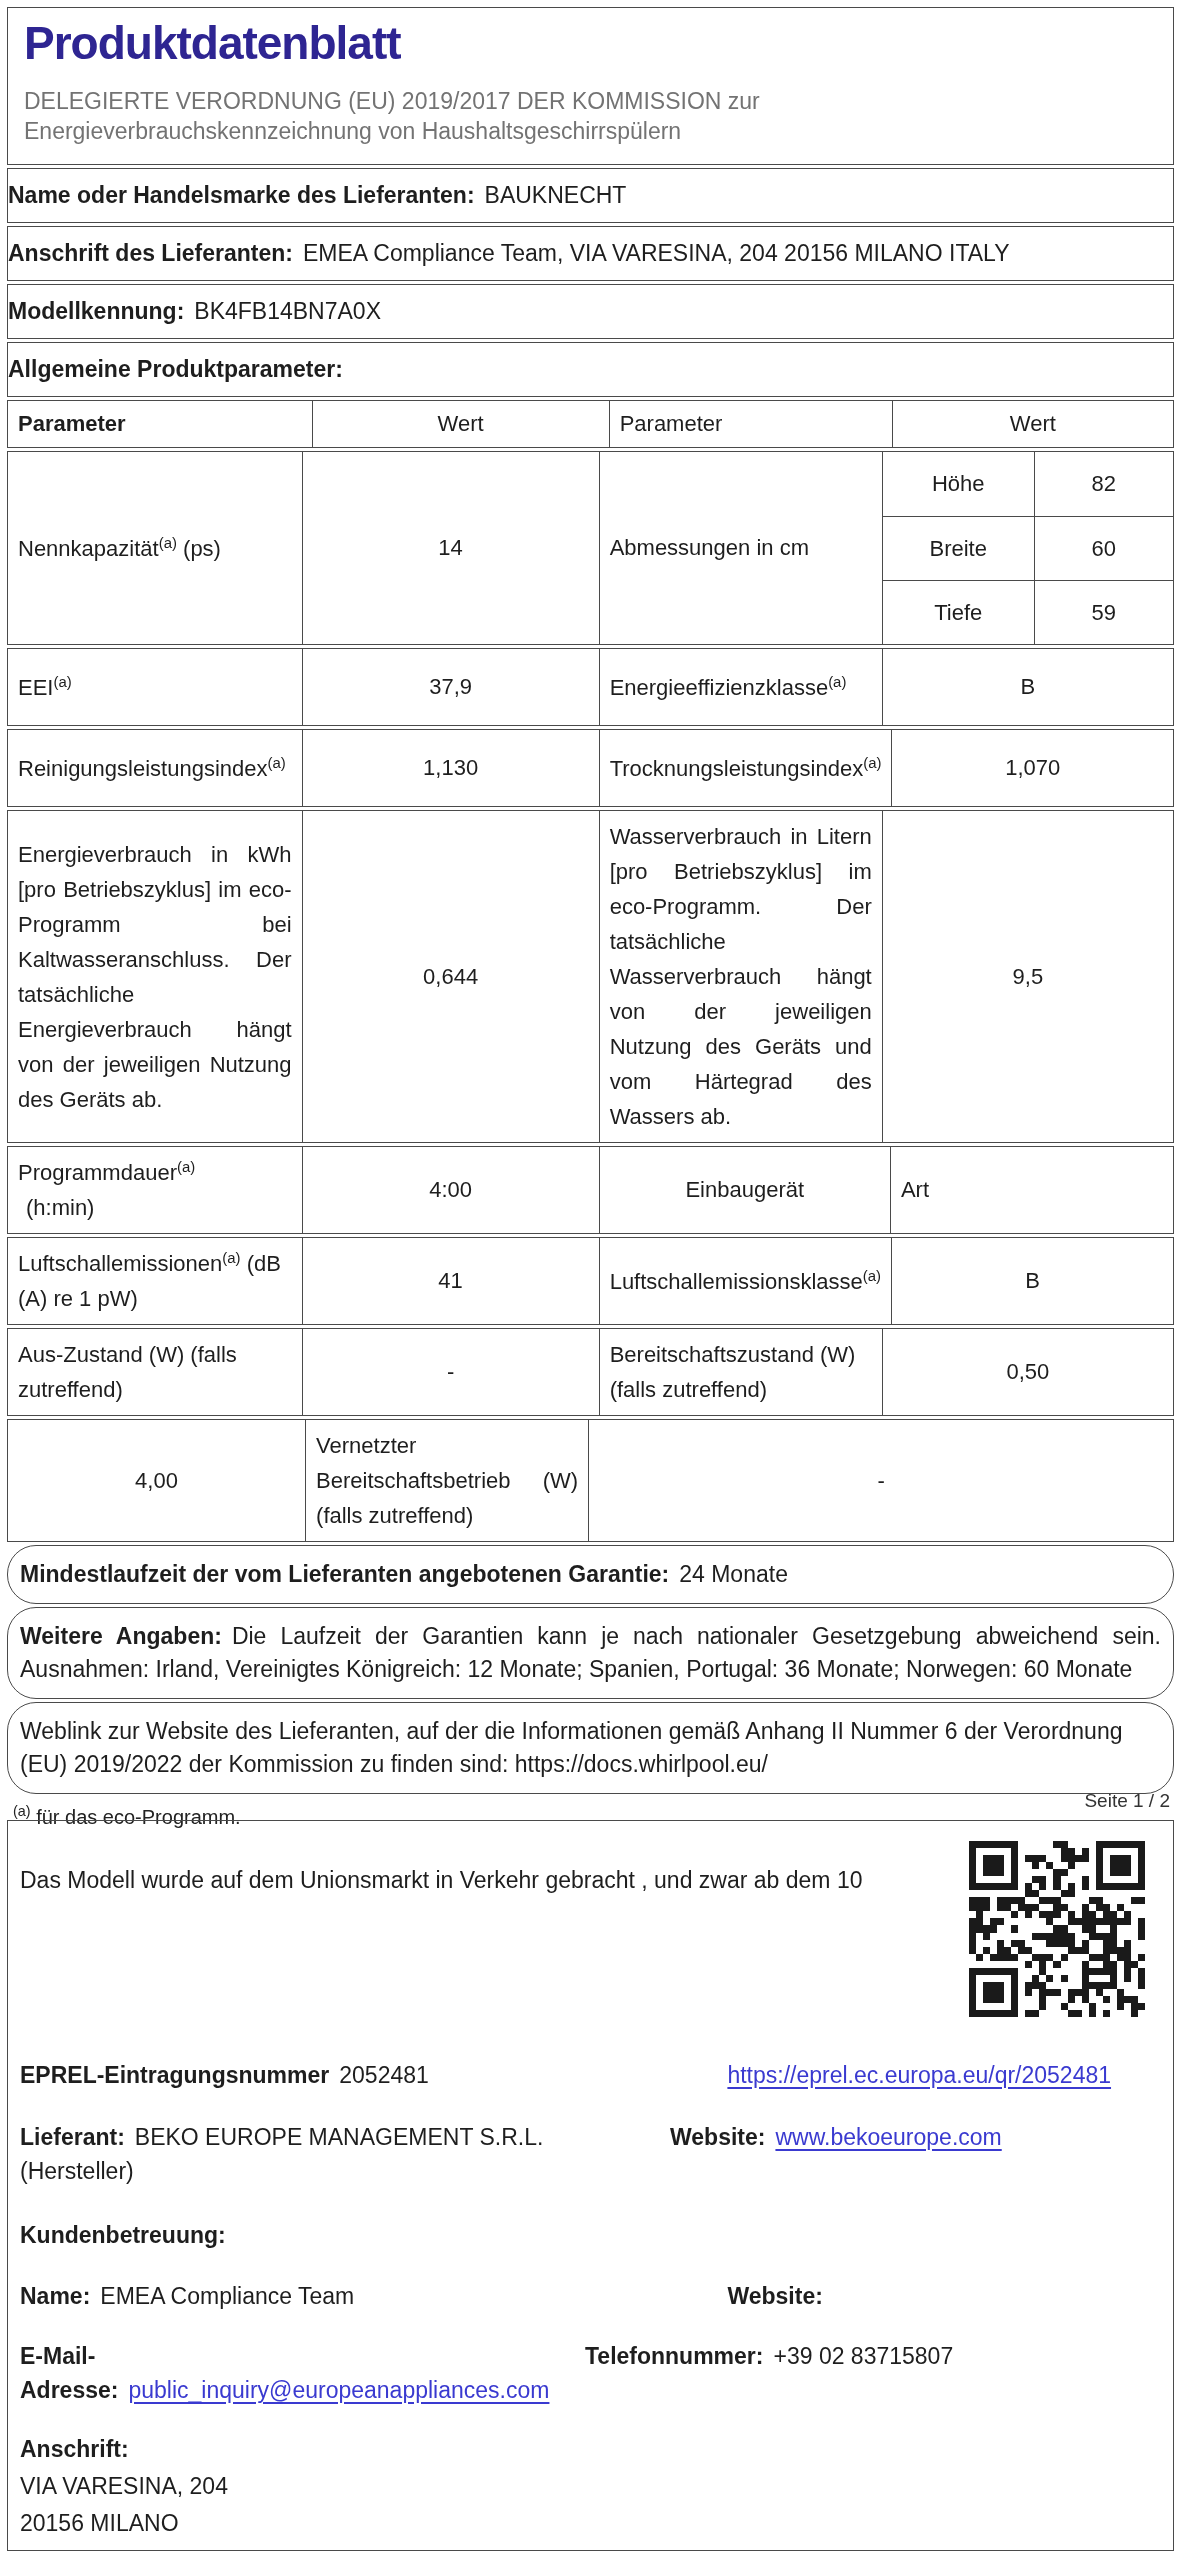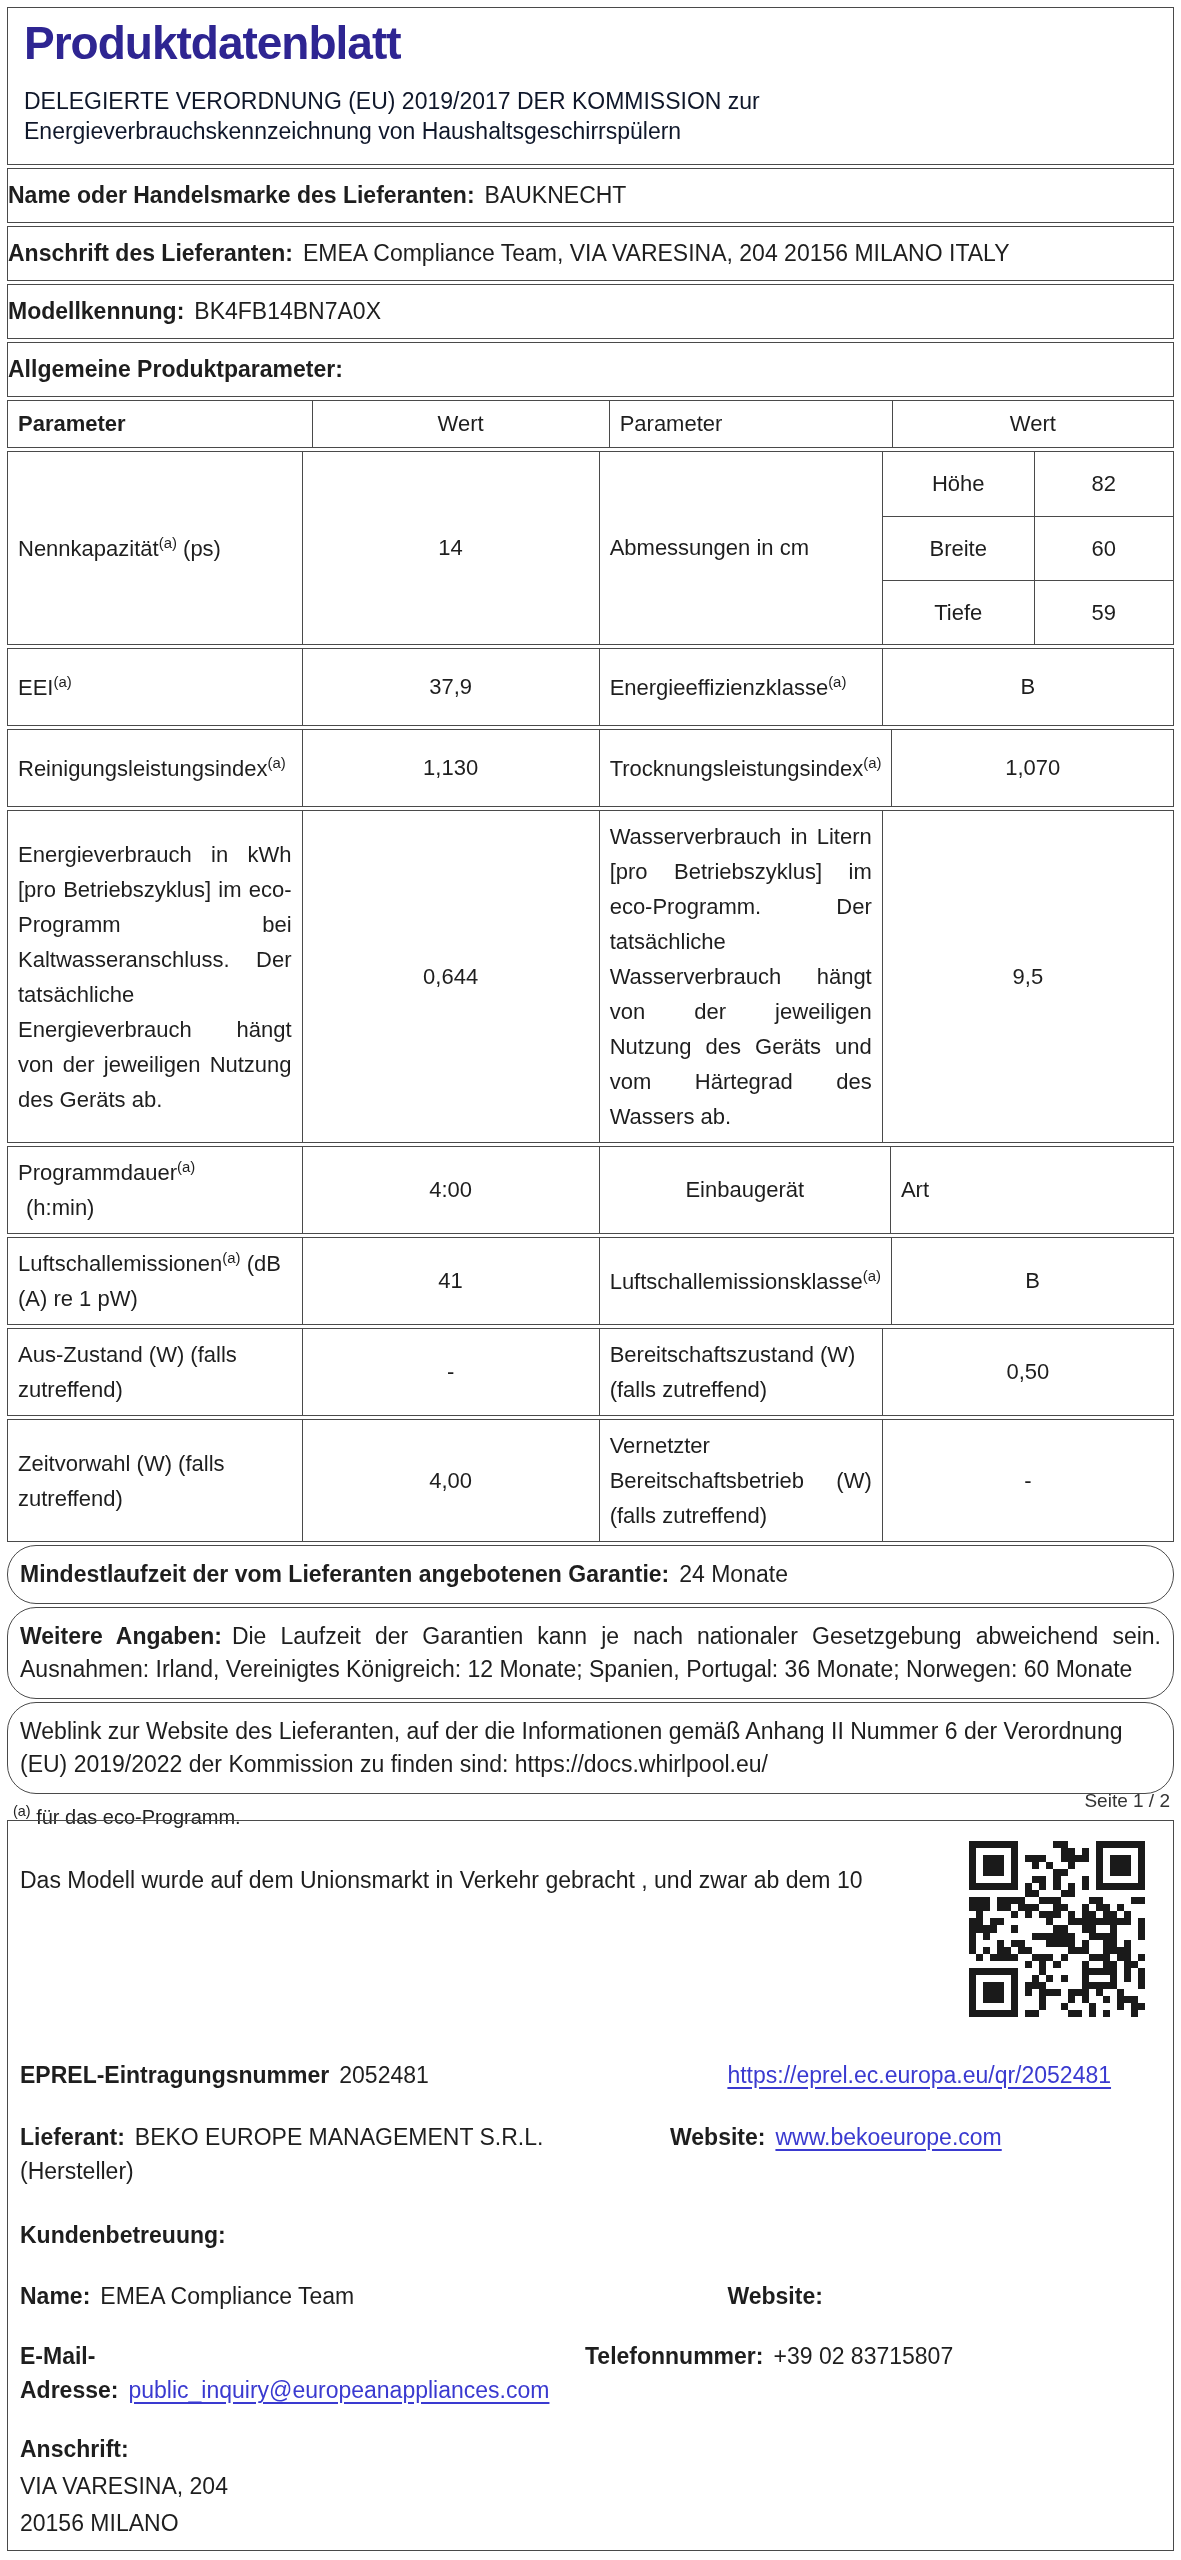--- a/index.html
+++ b/index.html
@@ -9,21 +9,21 @@
     font-family:"Liberation Sans","DejaVu Sans",sans-serif;
     color:#1e1e1e; font-size:22px;
   }
   .page { position:relative; padding:4px 7px; height:2560px; }
 
   
   .box { border:1px solid #4a4a4a; background:#fff; margin-top:3px; }
 
   .header-box { padding:8px 16px 18px 16px; }
   .doc-title { font-size:46px; font-weight:bold; color:#2e2592; letter-spacing:-1px; }
-  .doc-subtitle { margin-top:16px; font-size:23px; line-height:30px; max-width:940px; color:#0f172a; }
+  .doc-subtitle { margin-top:16px; font-size:23px; line-height:30px; max-width:940px; color:#737373; }
 
   .label-row { padding:12px 0; font-size:23px; line-height:29px; }
   .lbl { font-weight:bold; margin-right:10px; }
 
   
   .trow { display:flex; align-items:stretch; border:1px solid #4a4a4a; margin-top:3px; }
   .cell { padding:8px 10px; display:flex; align-items:center; }
   .cell + .cell { border-left:1px solid #4a4a4a; }
   .c1 { flex:0 0 25.2%; }
   .c2 { flex:0 0 25.5%; justify-content:center; text-align:center; }
@@ -182,23 +182,20 @@
           <span class="param-text">Aus-Zustand (W) (falls zutreffend)</span>
         </div>
       <div class="cell c2">-</div>
       <div class="cell c3">
           <span class="param-text">Bereitschaftszustand (W) (falls zutreffend)</span>
         </div>
       <div class="cell c4">0,50</div>
     </div>
 
     <div class="trow min110">
-      <div class="cell c1">
-          <span class="param-text">Zeitvorwahl (W) (falls zutreffend)</span>
-        </div>
       <div class="cell c2">4,00</div>
       <div class="cell c3 just">
           <span class="param-text">Vernetzter Bereitschaftsbetrieb (W) (falls zutreffend)</span>
         </div>
       <div class="cell c4">-</div>
     </div>
   </div>
 
   <div class="box full-row">
     <span class="lbl">Mindestlaufzeit der vom Lieferanten angebotenen Garantie:</span><span>24 Monate</span>

